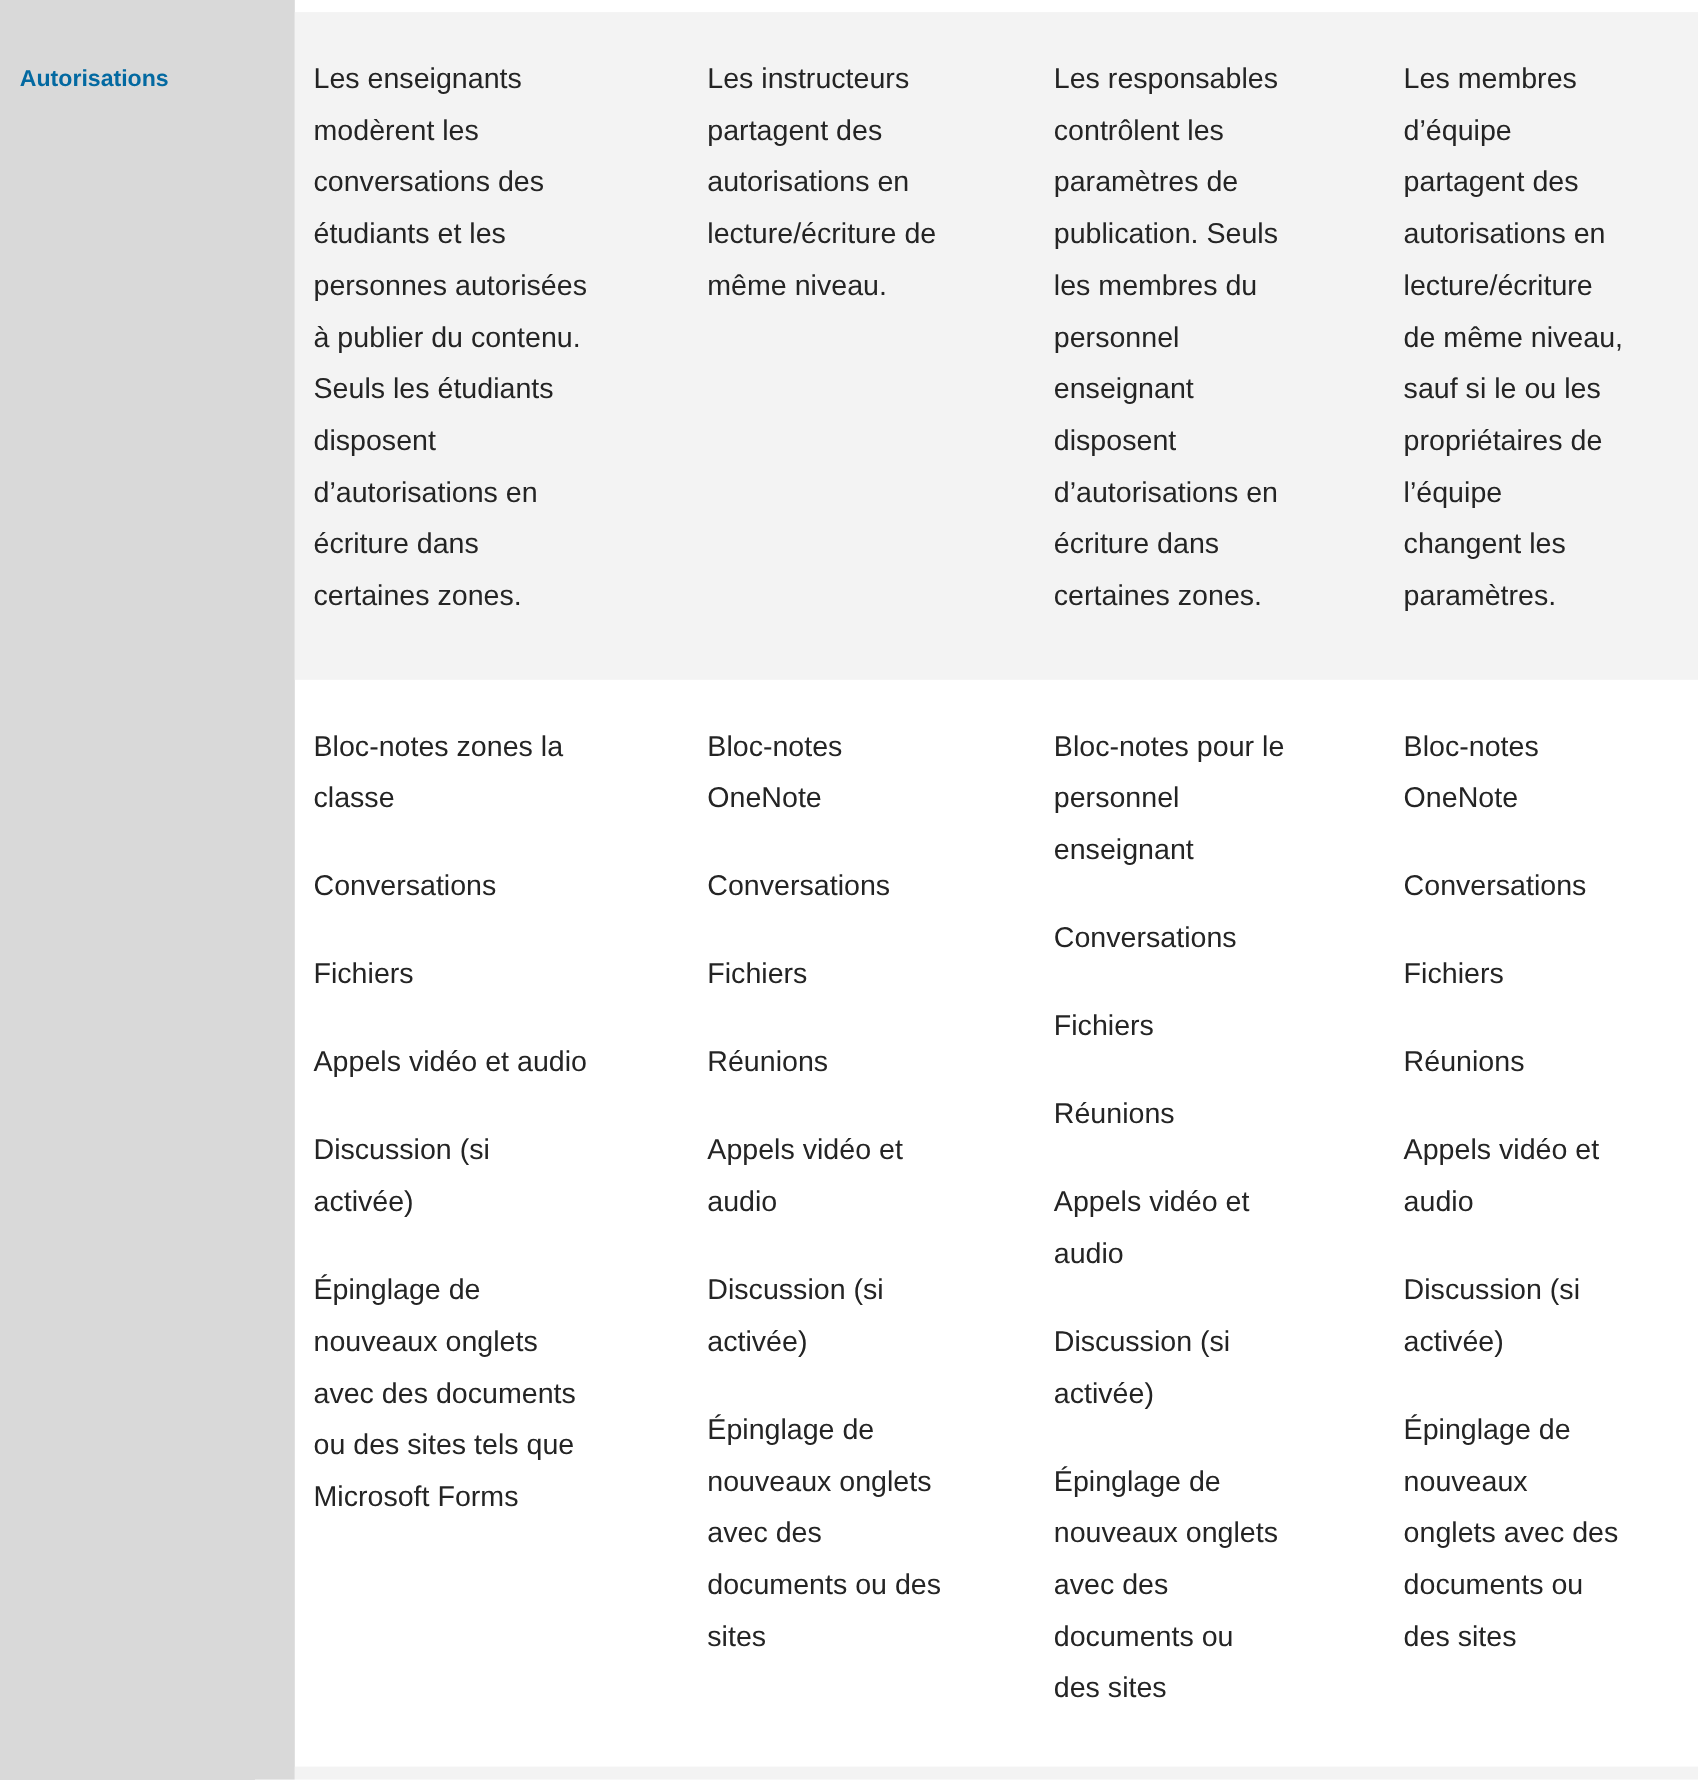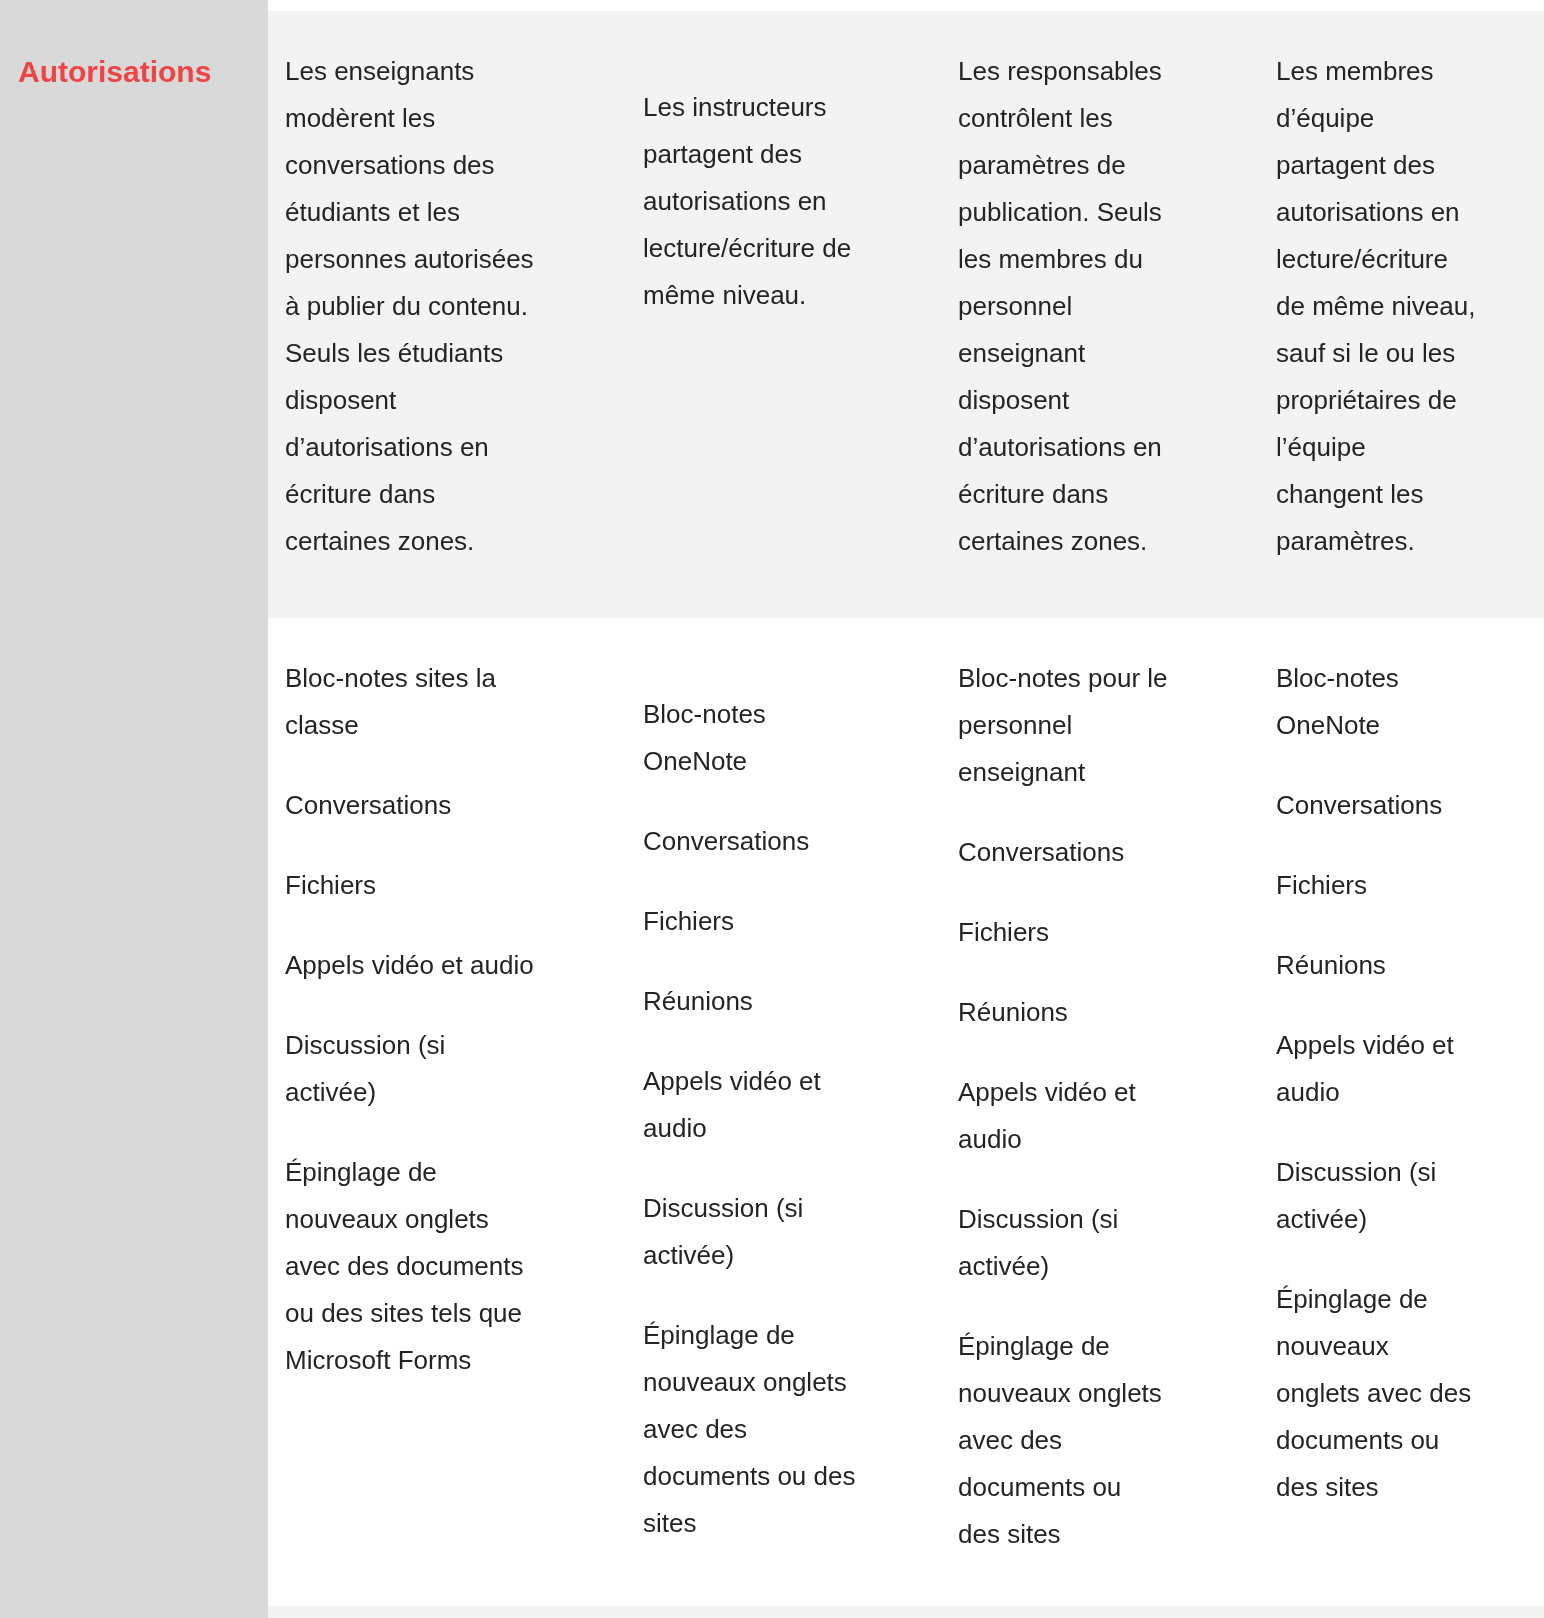--- a/index.html
+++ b/index.html
@@ -23,35 +23,35 @@
   }
   .next-row-sliver {
     position: absolute; left: 268px; top: 1606px;
     width: 1276px; height: 12px;
     background: #f3f3f3;
   }
 
   .row-label {
     position: absolute; left: 18px;
     width: 240px;
-    font-size: 30px; line-height: 47px; font-weight: bold;
-    color: #ef4444;
+    font-size: 21px; line-height: 47px; font-weight: bold;
+    color: #0369a1;
     white-space: pre-line;
   }
   #label-permissions { top: 48px; }
   #label-features { top: 655px; }
 
   .cell {
     position: absolute;
     font-size: 26px; line-height: 47px;
     white-space: pre-line;
   }
   .row1 .cell, .cell.r1 { top: 48px; }
   .c1 { left: 285px; width: 335px; }
-  .c2 { left: 643px; width: 300px; margin-top: 36px; }
+  .c2 { left: 643px; width: 300px; }
   .c3 { left: 958px; width: 295px; }
   .c4 { left: 1276px; width: 272px; }
   .r2 { top: 655px; }
 
   .feature { margin: 0 0 33px 0; }
   .feature:last-child { margin-bottom: 0; }
 </style>
 </head>
 <body>
 
@@ -96,21 +96,21 @@
 partagent des
 autorisations en
 lecture/écriture
 de même niveau,
 sauf si le ou les
 propriétaires de
 l’équipe
 changent les
 paramètres.</div>
 
-  <div class="cell r2 c1"><p class="feature">Bloc-notes sites la
+  <div class="cell r2 c1"><p class="feature">Bloc-notes zones la
 classe</p><p class="feature">Conversations</p><p class="feature">Fichiers</p><p class="feature">Appels vidéo et audio</p><p class="feature">Discussion (si
 activée)</p><p class="feature">Épinglage de
 nouveaux onglets
 avec des documents
 ou des sites tels que
 Microsoft Forms</p></div>
   <div class="cell r2 c2"><p class="feature">Bloc-notes
 OneNote</p><p class="feature">Conversations</p><p class="feature">Fichiers</p><p class="feature">Réunions</p><p class="feature">Appels vidéo et
 audio</p><p class="feature">Discussion (si
 activée)</p><p class="feature">Épinglage de

